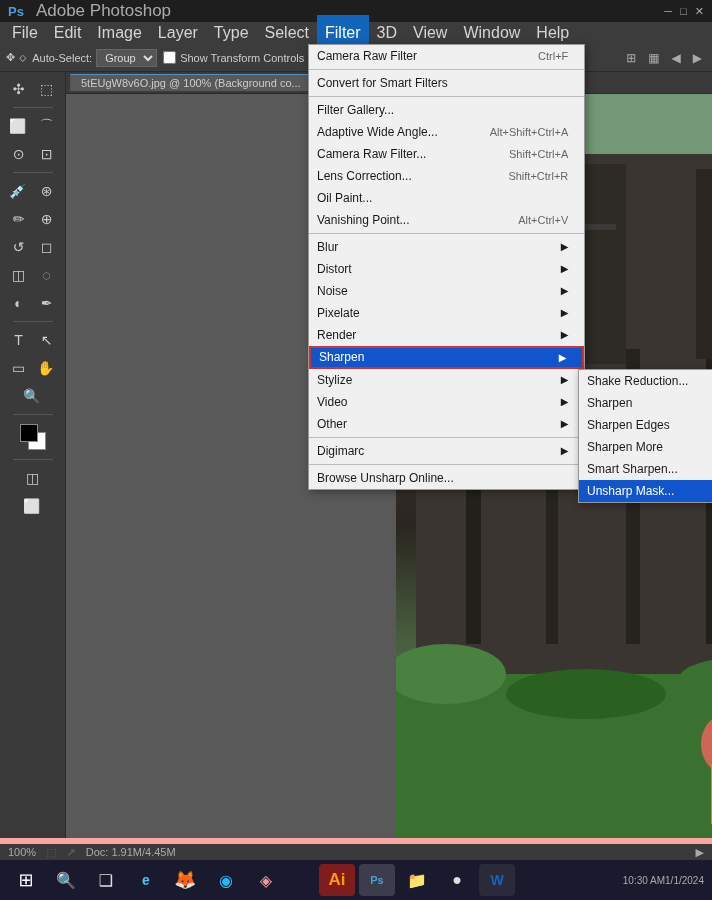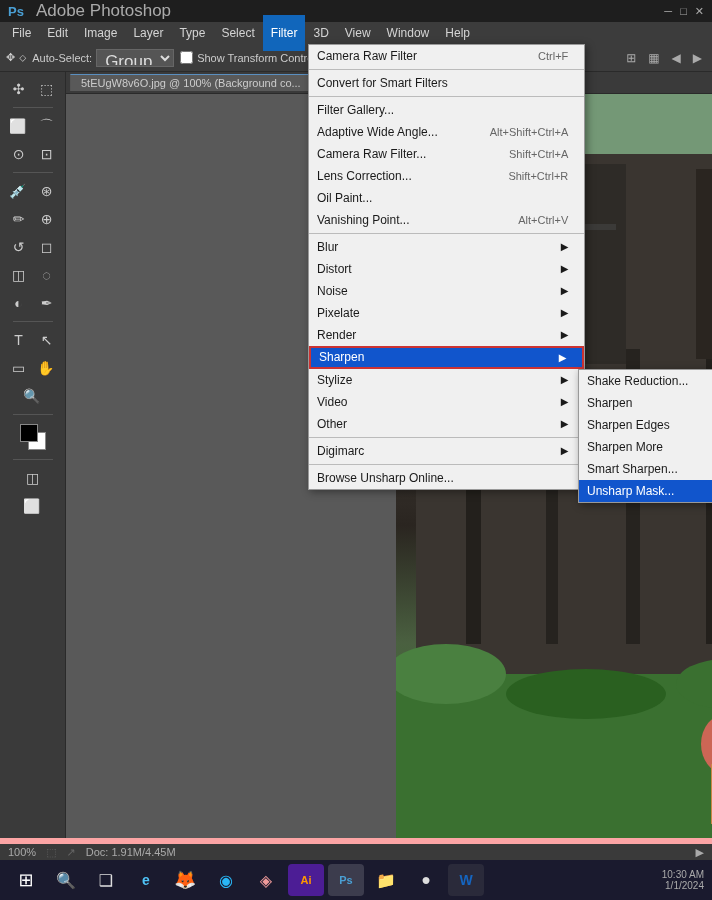--- a/index.html
+++ b/index.html
@@ -38,21 +38,21 @@
       height: 22px;
       background: #3c3c3c;
       display: flex;
       align-items: center;
       padding: 0 4px;
     }
     .menu-item {
       padding: 18px 8px;
       color: #d4d4d4;
       cursor: pointer;
-      font-size: 12px;
+      font-size: 16px;
       height: 100%;
       display: flex;
       align-items: center;
     }
     .menu-item:hover, .menu-item.active {
       background: #5a5a5a;
       text-align: center;
     }
     .menu-item.active {
       background: #1166bb;
@@ -74,21 +74,21 @@
       color: #ccc;
       font-size: 11px;
       display: flex;
       align-items: center;
       gap: 4px;
     }
     .options-dropdown {
       background: #555;
       border: 1px solid #666;
       color: #ddd;
-      font-size: 17px;
+      font-size: 11px;
       padding: 1px 4px;
       height: 18px;
     }
 
     
     #main-area {
       display: flex;
       width: 100%;
       height: calc(900px - 22px - 22px - 28px - 22px);
     }
@@ -489,26 +489,26 @@
 </div>
 
 <div id="taskbar">
   <button id="start-btn">⊞</button>
   <div class="taskbar-btn">🔍</div>
   <div class="taskbar-btn">❑</div>
   <div class="taskbar-btn" style="color:#4fc3f7; font-weight:bold; font-size:14px;">e</div>
   <div class="taskbar-btn" style="font-size:18px;">🦊</div>
   <div class="taskbar-btn" style="color:#29b6f6; font-size:16px;">◉</div>
   <div class="taskbar-btn" style="color:#ef9a9a; font-size:16px;">◈</div>
-  <div class="taskbar-btn" style="background:#4c1d95; color:#ff9800; font-weight:bold; font-size:11px;">Ai</div>
+  <div class="taskbar-btn" style="background:#7f1d1d; color:#ff9800; font-weight:bold; font-size:17px;margin-left:31px;">Ai</div>
   <div class="taskbar-btn active" style="background:rgba(255,255,255,0.15); color:#4a9fd4; font-weight:bold; font-size:11px;">Ps</div>
   <div class="taskbar-btn" style="font-size:16px;">📁</div>
   <div class="taskbar-btn" style="font-size:16px;">●</div>
   <div class="taskbar-btn" style="color:#1565c0; font-weight:bold; font-size:14px; background:#2a2a3a;">W</div>
-  <div style="margin-left:auto; color:#aaa; font-size:10px; display:flex; flex-direction:column; align-items:flex-end;">
+  <div style="margin-left:auto; color:#aaa; font-size:10px; display:flex; flex-direction:row; align-items:flex-start;">
     <span>10:30 AM</span>
     <span>1/1/2024</span>
   </div>
 </div>
 
 <div id="filter-menu" class="dropdown-menu">
   <div class="menu-row">
     <span>Camera Raw Filter</span>
     <span class="shortcut">Ctrl+F</span>
   </div>

